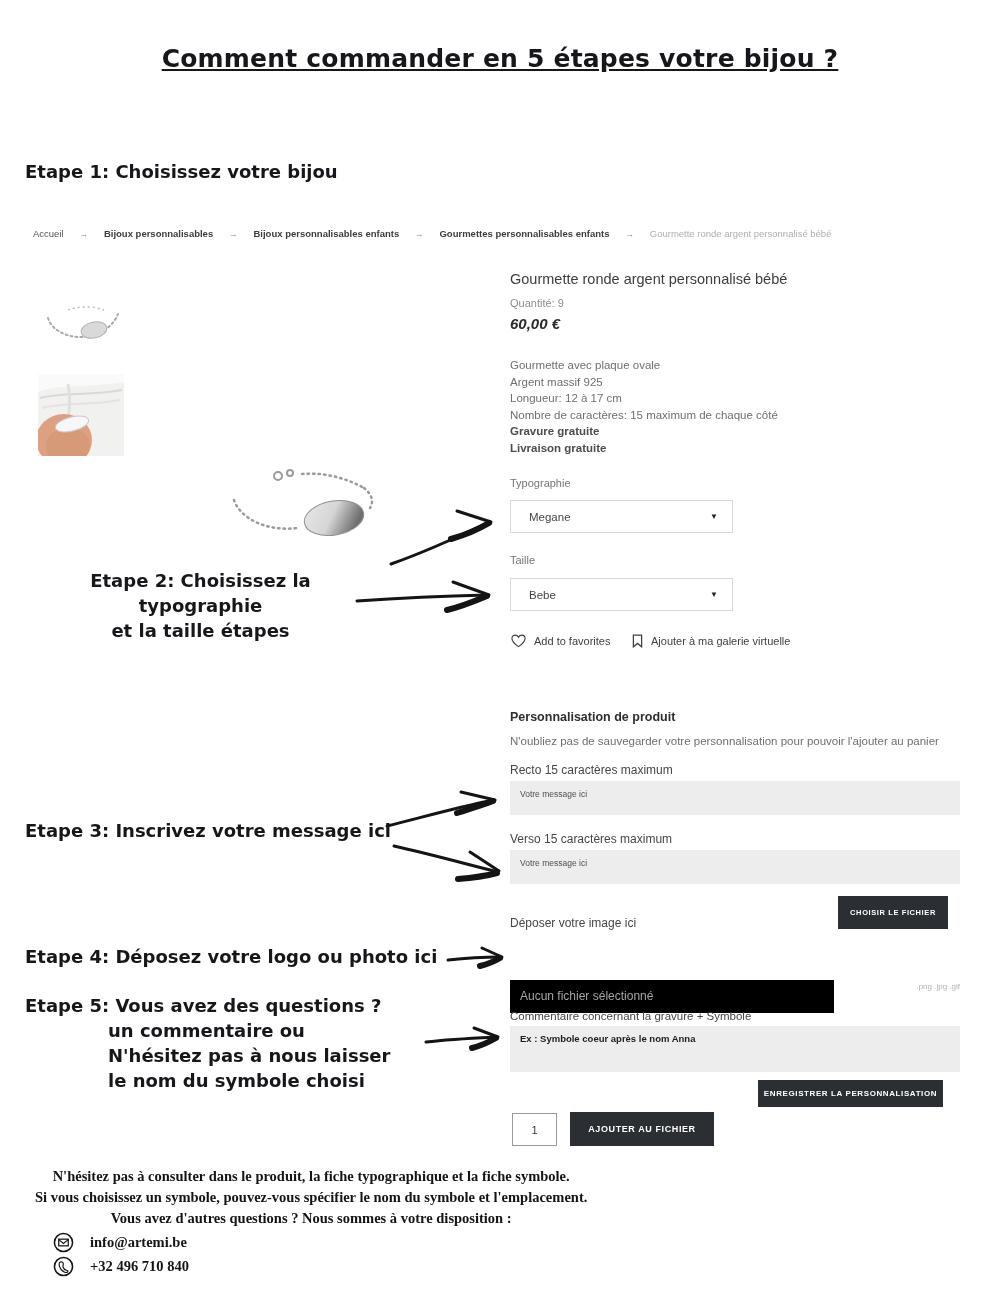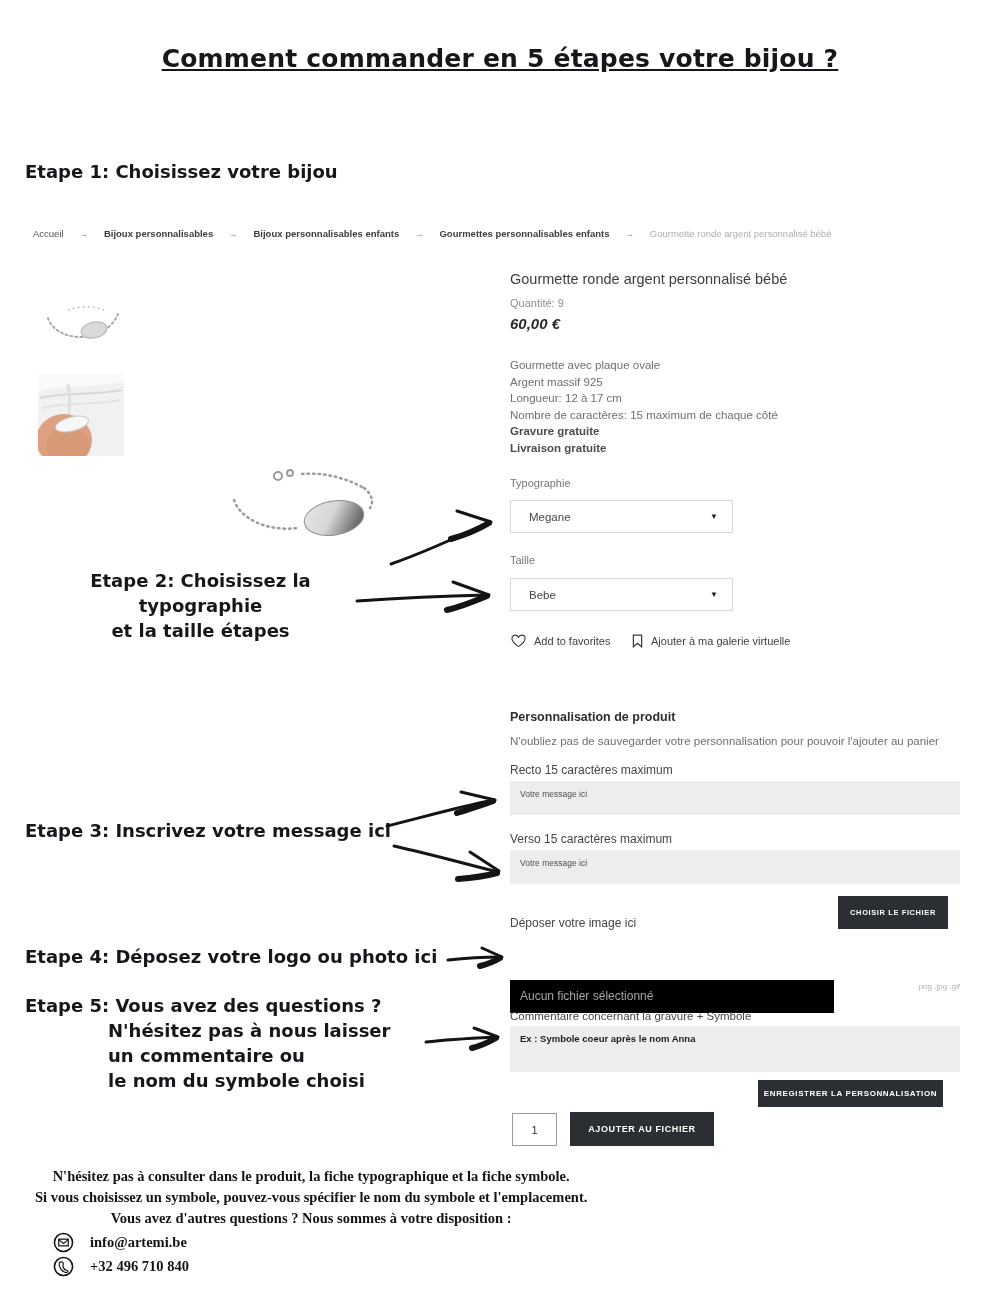--- a/index.html
+++ b/index.html
@@ -187,22 +187,22 @@
   <div class="abs btn-dark cart-btn">AJOUTER AU FICHIER</div>
 
   <div class="abs annot step step2">
     <div>Etape 2: Choisissez la typographie</div>
     <div>et la taille étapes</div>
   </div>
   <div class="abs annot step" style="left:25px;top:820px;">Etape 3: Inscrivez votre message ici</div>
   <div class="abs annot step" style="left:25px;top:946px;">Etape 4: Déposez votre logo ou photo ici</div>
   <div class="abs annot step" style="left:25px;top:993px;">
     <div class="step5line">Etape 5: Vous avez des questions ?</div>
+    <div class="step5line" style="padding-left:83px;">un commentaire ou</div>
     <div class="step5line" style="padding-left:83px;">N'hésitez pas à nous laisser</div>
-    <div class="step5line" style="padding-left:83px;">un commentaire ou</div>
     <div class="step5line" style="padding-left:83px;">le nom du symbole choisi</div>
   </div>
 
   <svg class="abs arrow" style="left:385px;top:508px;" width="112" height="62" viewBox="0 0 112 62">
     <path class="s3" d="M6,56 C40,44 75,28 104,14"></path>
     <path class="s3" d="M72,3 L106,14"></path>
     <path class="s6" d="M66,31 C80,27 94,21 104,15"></path>
   </svg>
   <svg class="abs arrow" style="left:355px;top:580px;" width="140" height="36" viewBox="0 0 140 36">
     <path class="s3" d="M2,21 C45,18 90,16 132,15"></path>

